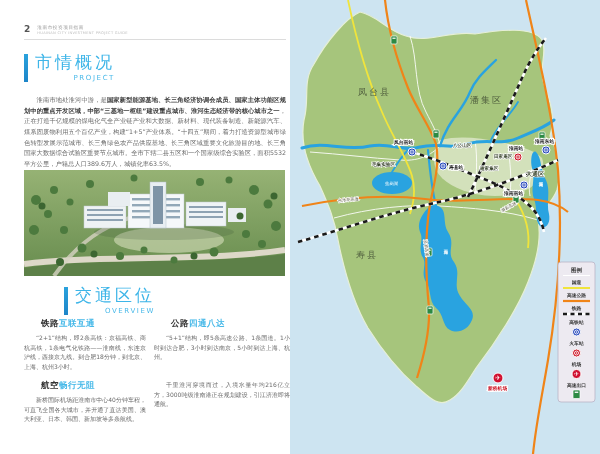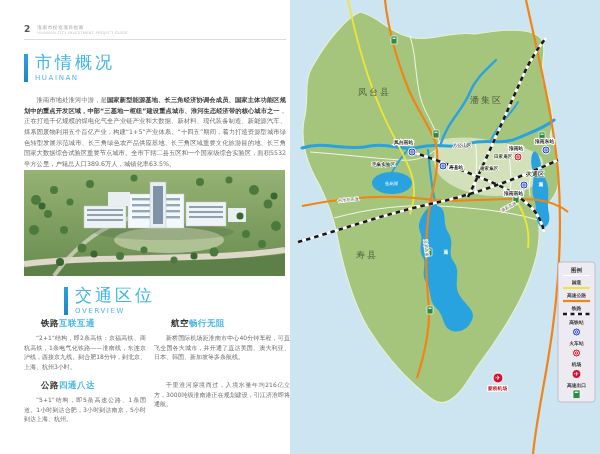--- a/index.html
+++ b/index.html
@@ -7,21 +7,21 @@
          font-family:"DejaVu Sans",sans-serif;}
   .right-panel{position:absolute;left:290px;top:0;width:310px;height:454px;background:#cde4f1;}
   
   .hdr{position:absolute;left:24px;top:25px;width:262px;border-bottom:1px solid #dcdcdc;
        padding-bottom:4px;display:flex;align-items:flex-start;gap:7px;}
   .pgnum{font-size:9px;font-weight:bold;color:#555;line-height:1;}
   .hdr-txt{display:flex;flex-direction:column;gap:1px;}
   .hdr-cn{font-size:4.6px;color:#9a9a9a;letter-spacing:.6px;}
   .hdr-en{font-size:3.6px;color:#bdbdbd;letter-spacing:.3px;}
   
-  .sec{position:absolute;left:24px;display:flex;gap:7px;}
+  .sec{position:absolute;left:24px;display:flex;gap:7px;text-align:right;}
   .sec .bar{width:4px;background:linear-gradient(#2aa2dd,#1d85c8);}
   .sec-title{font-size:17px;color:#3db5e8;letter-spacing:3px;line-height:1.05;}
   .sec-sub{font-size:7px;color:#49b9e9;letter-spacing:1.6px;margin-top:2px;}
   
   .para{position:absolute;left:24px;top:89px;width:262px;font-size:6.3px;line-height:1.68;
         color:#6a6a6a;text-align:justify;text-indent:2em;}
   .para b{color:#3c3c3c;}
   
   .photo{position:absolute;left:24px;top:170px;width:261px;height:106px;overflow:hidden;}
   
@@ -50,21 +50,21 @@
     <div class="hdr-txt">
       <div class="hdr-cn">淮南市投资项目指南</div>
       <div class="hdr-en">HUAINAN CITY INVESTMENT PROJECT GUIDE</div>
     </div>
   </div>
 
   <div class="sec" style="top:54px;">
     <div class="bar"></div>
     <div>
       <div class="sec-title">市情概况</div>
-      <div class="sec-sub">HUAINAN</div>
+      <div class="sec-sub">PROJECT</div>
     </div>
   </div>
 
   <p class="para"><span>淮南市地处淮河中游，是</span><b>国家新型能源基地、长三角经济协调会成员、国家主体功能区规划中的重点开发区域，中部“三基地一枢纽”建设重点城市、淮河生态经济带的核心城市之一</b><span>，正在打造千亿规模的煤电化气全产业链产业和大数据、新材料、现代装备制造、新能源汽车、煤系固废物利用五个百亿产业，构建“1+5”产业体系。“十四五”期间，着力打造资源型城市绿色转型发展示范城市、长三角绿色农产品供应基地、长三角区域重要文化旅游目的地、长三角国家大数据综合试验区重要节点城市。全市下辖二县五区和一个国家级综合实验区，面积5532平方公里，户籍总人口389.6万人，城镇化率63.5%。</span></p>
 
   <div class="photo">
     <svg width="261" height="106" viewBox="0 0 261 106">
       <defs>
         <linearGradient id="grass" x1="0" y1="0" x2="0" y2="1">
           <stop offset="0" stop-color="#96b274"></stop>
@@ -138,26 +138,26 @@
       <div class="sec-sub">OVERVIEW</div>
     </div>
   </div>
 
   <div class="tgrid">
     <div class="titem">
       <h4><span style="color:#333;">铁路</span><span>互联互通</span></h4>
       <p>“2+1”结构，即2条高铁：京福高铁、商杭高铁，1条电气化铁路——淮南线，东连京沪线，西接京九线。到合肥18分钟，到北京、上海、杭州3小时。</p>
     </div>
     <div class="titem">
+      <h4><span style="color:#333;">公路</span><span>四通八达</span></h4>
+      <p>“5+1”结构，即5条高速公路、1条国道。1小时到达合肥，3小时到达南京，5小时到达上海、杭州。</p>
+    </div>
+    <div class="titem">
       <h4><span style="color:#333;">航空</span><span>畅行无阻</span></h4>
       <p>新桥国际机场距淮南市中心40分钟车程，可直飞全国各大城市，并开通了直达美国、澳大利亚、日本、韩国、新加坡等多条航线。</p>
-    </div>
-    <div class="titem">
-      <h4><span style="color:#333;">公路</span><span>四通八达</span></h4>
-      <p>“5+1”结构，即5条高速公路、1条国道。1小时到达合肥，3小时到达南京，5小时到达上海、杭州。</p>
     </div>
     <div class="titem">
       <p>千里淮河穿境而过，入境水量年均216亿立方，3000吨级淮南港正在规划建设，引江济淮即将通航。</p>
     </div>
   </div>
 
   <div class="right-panel">
     <svg width="310" height="454" viewBox="0 0 310 454">
 
       <path d="M70,12 C88,16 96,30 116,36 C138,44 160,30 185,34 C210,30 243,26 252,40

